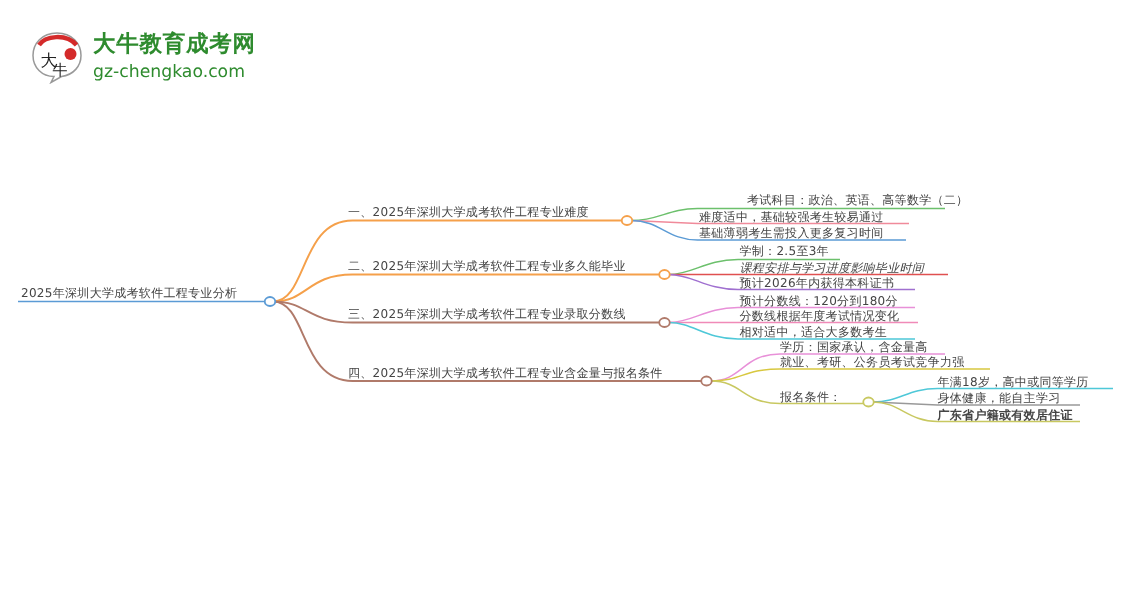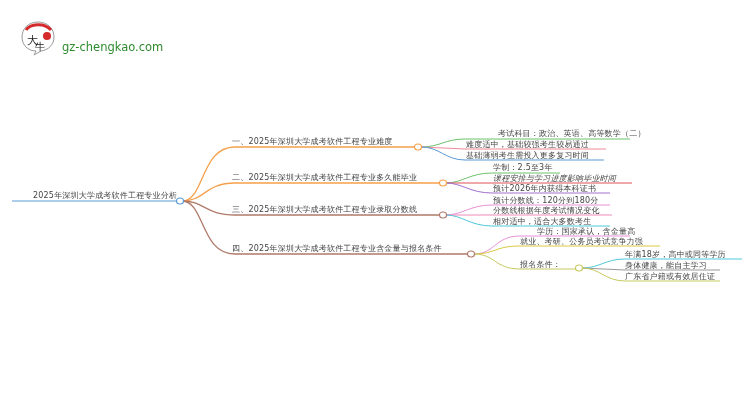--- a/index.html
+++ b/index.html
@@ -16,20 +16,21 @@
 <body>
 
 <div class="logo">
   <svg class="logo-badge" viewBox="0 0 36 36">
     <path d="M18 2 C8 2 2 9 2 17 C2 25 8 31 16 31 L14 35 L21 31 C29 30 34 24 34 17 C34 9 28 2 18 2 Z" fill="#fff" stroke="#999" stroke-width="1"></path>
     <path d="M6 10 C10 4 24 2 31 10" fill="none" stroke="#d42a2a" stroke-width="3"></path>
     <circle cx="27" cy="16" r="4" fill="#d42a2a"></circle>
     <text x="7" y="24" font-size="11" fill="#222" font-family="DejaVu Sans, sans-serif">大</text>
     <text x="15" y="30" font-size="10" fill="#222" font-family="DejaVu Sans, sans-serif">牛</text>
   </svg>
+  <div class="logo-title">大牛教育成考网</div>
   <div class="logo-url">gz-chengkao.com</div>
 </div>
 
 <svg class="map" width="750" height="410">
 
   <line x1="12" y1="201" x2="177" y2="201" stroke="#5b9bd5" stroke-width="1"></line>
 
   <path d="M182 201 C205 201, 200 147, 235 147 L415 147" fill="none" stroke="#f5a04a" stroke-width="1.3"></path>
   <path d="M182 201 C205 201, 205 183, 235 183 L440 183" fill="none" stroke="#f5a04a" stroke-width="1.3"></path>
   <path d="M182 201 C205 201, 205 215, 235 215 L440 215" fill="none" stroke="#b07a6a" stroke-width="1.3"></path>
@@ -56,38 +57,38 @@
   <path d="M582 268 C600 268, 605 281, 625 281 L720 281" fill="none" stroke="#c8c860" stroke-width="1"></path>
 
   <ellipse cx="180" cy="201" rx="3.5" ry="3" fill="#fff" stroke="#5b9bd5" stroke-width="1.2"></ellipse>
   <ellipse cx="418" cy="147" rx="3.5" ry="3" fill="#fff" stroke="#f5a04a" stroke-width="1.2"></ellipse>
   <ellipse cx="443" cy="183" rx="3.5" ry="3" fill="#fff" stroke="#f5a04a" stroke-width="1.2"></ellipse>
   <ellipse cx="443" cy="215" rx="3.5" ry="3" fill="#fff" stroke="#b07a6a" stroke-width="1.2"></ellipse>
   <ellipse cx="471" cy="254" rx="3.5" ry="3" fill="#fff" stroke="#b07a6a" stroke-width="1.2"></ellipse>
   <ellipse cx="579" cy="268" rx="3.5" ry="3" fill="#fff" stroke="#c8c860" stroke-width="1.2"></ellipse>
 </svg>
 
-<div class="lbl" style="left:14px; top:191px;margin-left:19px;">2025年深圳大学成考软件工程专业分析</div>
+<div class="lbl" style="left:14px; top:191px;">2025年深圳大学成考软件工程专业分析</div>
 
 <div class="lbl" style="left:232px; top:137px;">一、2025年深圳大学成考软件工程专业难度</div>
 <div class="lbl" style="left:232px; top:173px;">二、2025年深圳大学成考软件工程专业多久能毕业</div>
 <div class="lbl" style="left:232px; top:205px;text-align:right;">三、2025年深圳大学成考软件工程专业录取分数线</div>
 <div class="lbl" style="left:232px; top:244px;">四、2025年深圳大学成考软件工程专业含金量与报名条件</div>
 
 <div class="lbl" style="left:466px; top:129px;margin-left:32px;">考试科目：政治、英语、高等数学（二）</div>
 <div class="lbl" style="left:466px; top:140px;">难度适中，基础较强考生较易通过</div>
 <div class="lbl" style="left:466px; top:151px;">基础薄弱考生需投入更多复习时间</div>
 
 <div class="lbl" style="left:493px; top:163px;">学制：2.5至3年</div>
 <div class="lbl" style="left:493px; top:174px;font-style:italic;">课程安排与学习进度影响毕业时间</div>
 <div class="lbl" style="left:493px; top:184px;">预计2026年内获得本科证书</div>
 
 <div class="lbl" style="left:493px; top:196px;">预计分数线：120分到180分</div>
 <div class="lbl" style="left:493px; top:206px;">分数线根据年度考试情况变化</div>
 <div class="lbl" style="left:493px; top:217px;">相对适中，适合大多数考生</div>
 
-<div class="lbl" style="left:520px; top:227px;margin-left:17px;">学历：国家承认，含金量高</div>
+<div class="lbl" style="left:520px; top:227px;">学历：国家承认，含金量高</div>
 <div class="lbl" style="left:520px; top:237px;">就业、考研、公务员考试竞争力强</div>
 <div class="lbl" style="left:520px; top:260px;">报名条件：</div>
 
 <div class="lbl" style="left:625px; top:250px;text-align:center;">年满18岁，高中或同等学历</div>
 <div class="lbl" style="left:625px; top:261px;">身体健康，能自主学习</div>
-<div class="lbl" style="left:625px; top:272px;">广东省户籍或有效居住证</div>
+<div class="lbl" style="left:625px; top:272px;font-weight:bold;">广东省户籍或有效居住证</div>
 
 </body></html>

